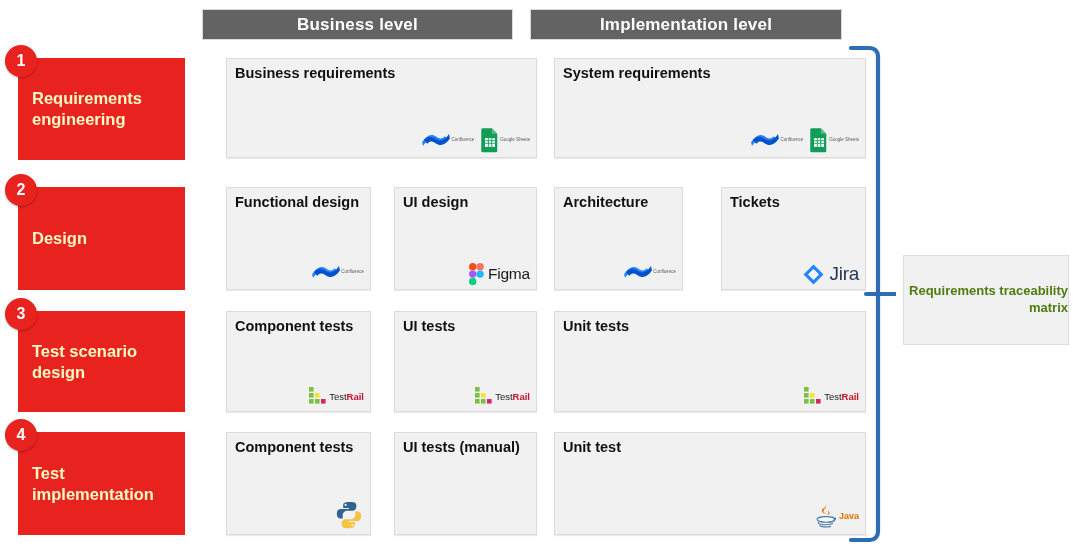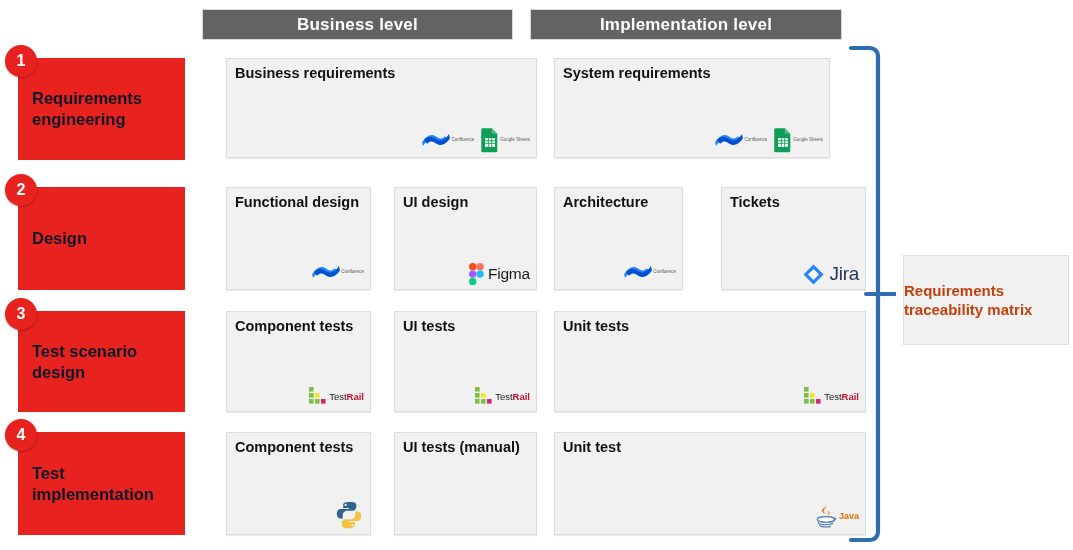--- a/index.html
+++ b/index.html
@@ -36,21 +36,21 @@
   }
   #hdr-business       { left: 202px; top: 9px; width: 311px; }
   #hdr-implementation { left: 530px; top: 9px; width: 312px; }
 
   
   .phase {
     position: absolute;
     left: 18px;
     width: 167px;
     background: #e8221e;
-    color: #0f172a;
+    color: #fef9c3;
     font-size: 16.5px;
     font-weight: bold;
     line-height: 1.25;
     display: flex;
     align-items: center;
     padding-left: 14px;
     box-sizing: border-box;
   }
   .phase-badge {
     position: absolute;
@@ -146,24 +146,24 @@
     left: 903px;
     top: 255px;
     width: 166px;
     height: 90px;
     background: #f1f1f1;
     border: 1px solid #dcdcdc;
     box-sizing: border-box;
     display: flex;
     align-items: center;
     justify-content: center;
-    text-align: left;
-    font-size: 15px;
-    font-weight: bold;
-    color: #c2410c;
+    text-align: right;
+    font-size: 13px;
+    font-weight: bold;
+    color: #4d7c0f;
     line-height: 1.28;
   }
 </style>
 </head>
 <body>
 
 <div id="canvas">
 
   <div class="col-header" id="hdr-business">Business level</div>
   <div class="col-header" id="hdr-implementation">Implementation level</div>
@@ -186,21 +186,21 @@
           <path d="M3 1h10l6 6v19a1.6 1.6 0 0 1-1.6 1.6H3A1.6 1.6 0 0 1 1.4 26V2.6A1.6 1.6 0 0 1 3 1z" fill="#0f9d58"></path>
           <path d="M13 1l6 6h-6z" fill="#57bb8a"></path>
           <rect x="5.5" y="12" width="11" height="9.5" fill="#ffffff"></rect>
           <path d="M5.5 14.8h11M5.5 17.6h11M9.2 12v9.5M12.9 12v9.5" stroke="#0f9d58" stroke-width="1"></path>
         </svg>
         <span class="tool-caption">Google Sheets</span>
       </div>
     </div>
   </div>
 
-  <div class="card" style="left:530px;top:58px;width:276px;height:100px">
+  <div class="card" style="left:530px;top:58px;width:312px;height:100px">
     <div class="card-title">System requirements</div>
     <div class="card-tools">
       <div class="tool">
         <svg width="30" height="26" viewBox="0 0 32 28">
           <path d="M2 20.5c4-6 9-9 14-5.5 4.5 3 8 4 13-1l-3.5-4c-3.5 3.5-6 2.5-9 .5C11 6.5 5.5 9 1 16.5z" fill="#2684ff"></path>
           <path d="M30 7.5c-4 6-9 9-14 5.5-4.5-3-8-4-13 1l3.5 4c3.5-3.5 6-2.5 9-.5 5.5 4 11 1.5 15.5-5z" fill="#0052cc"></path>
         </svg>
         <span class="tool-caption">Confluence</span>
       </div>
       <div class="tool">

